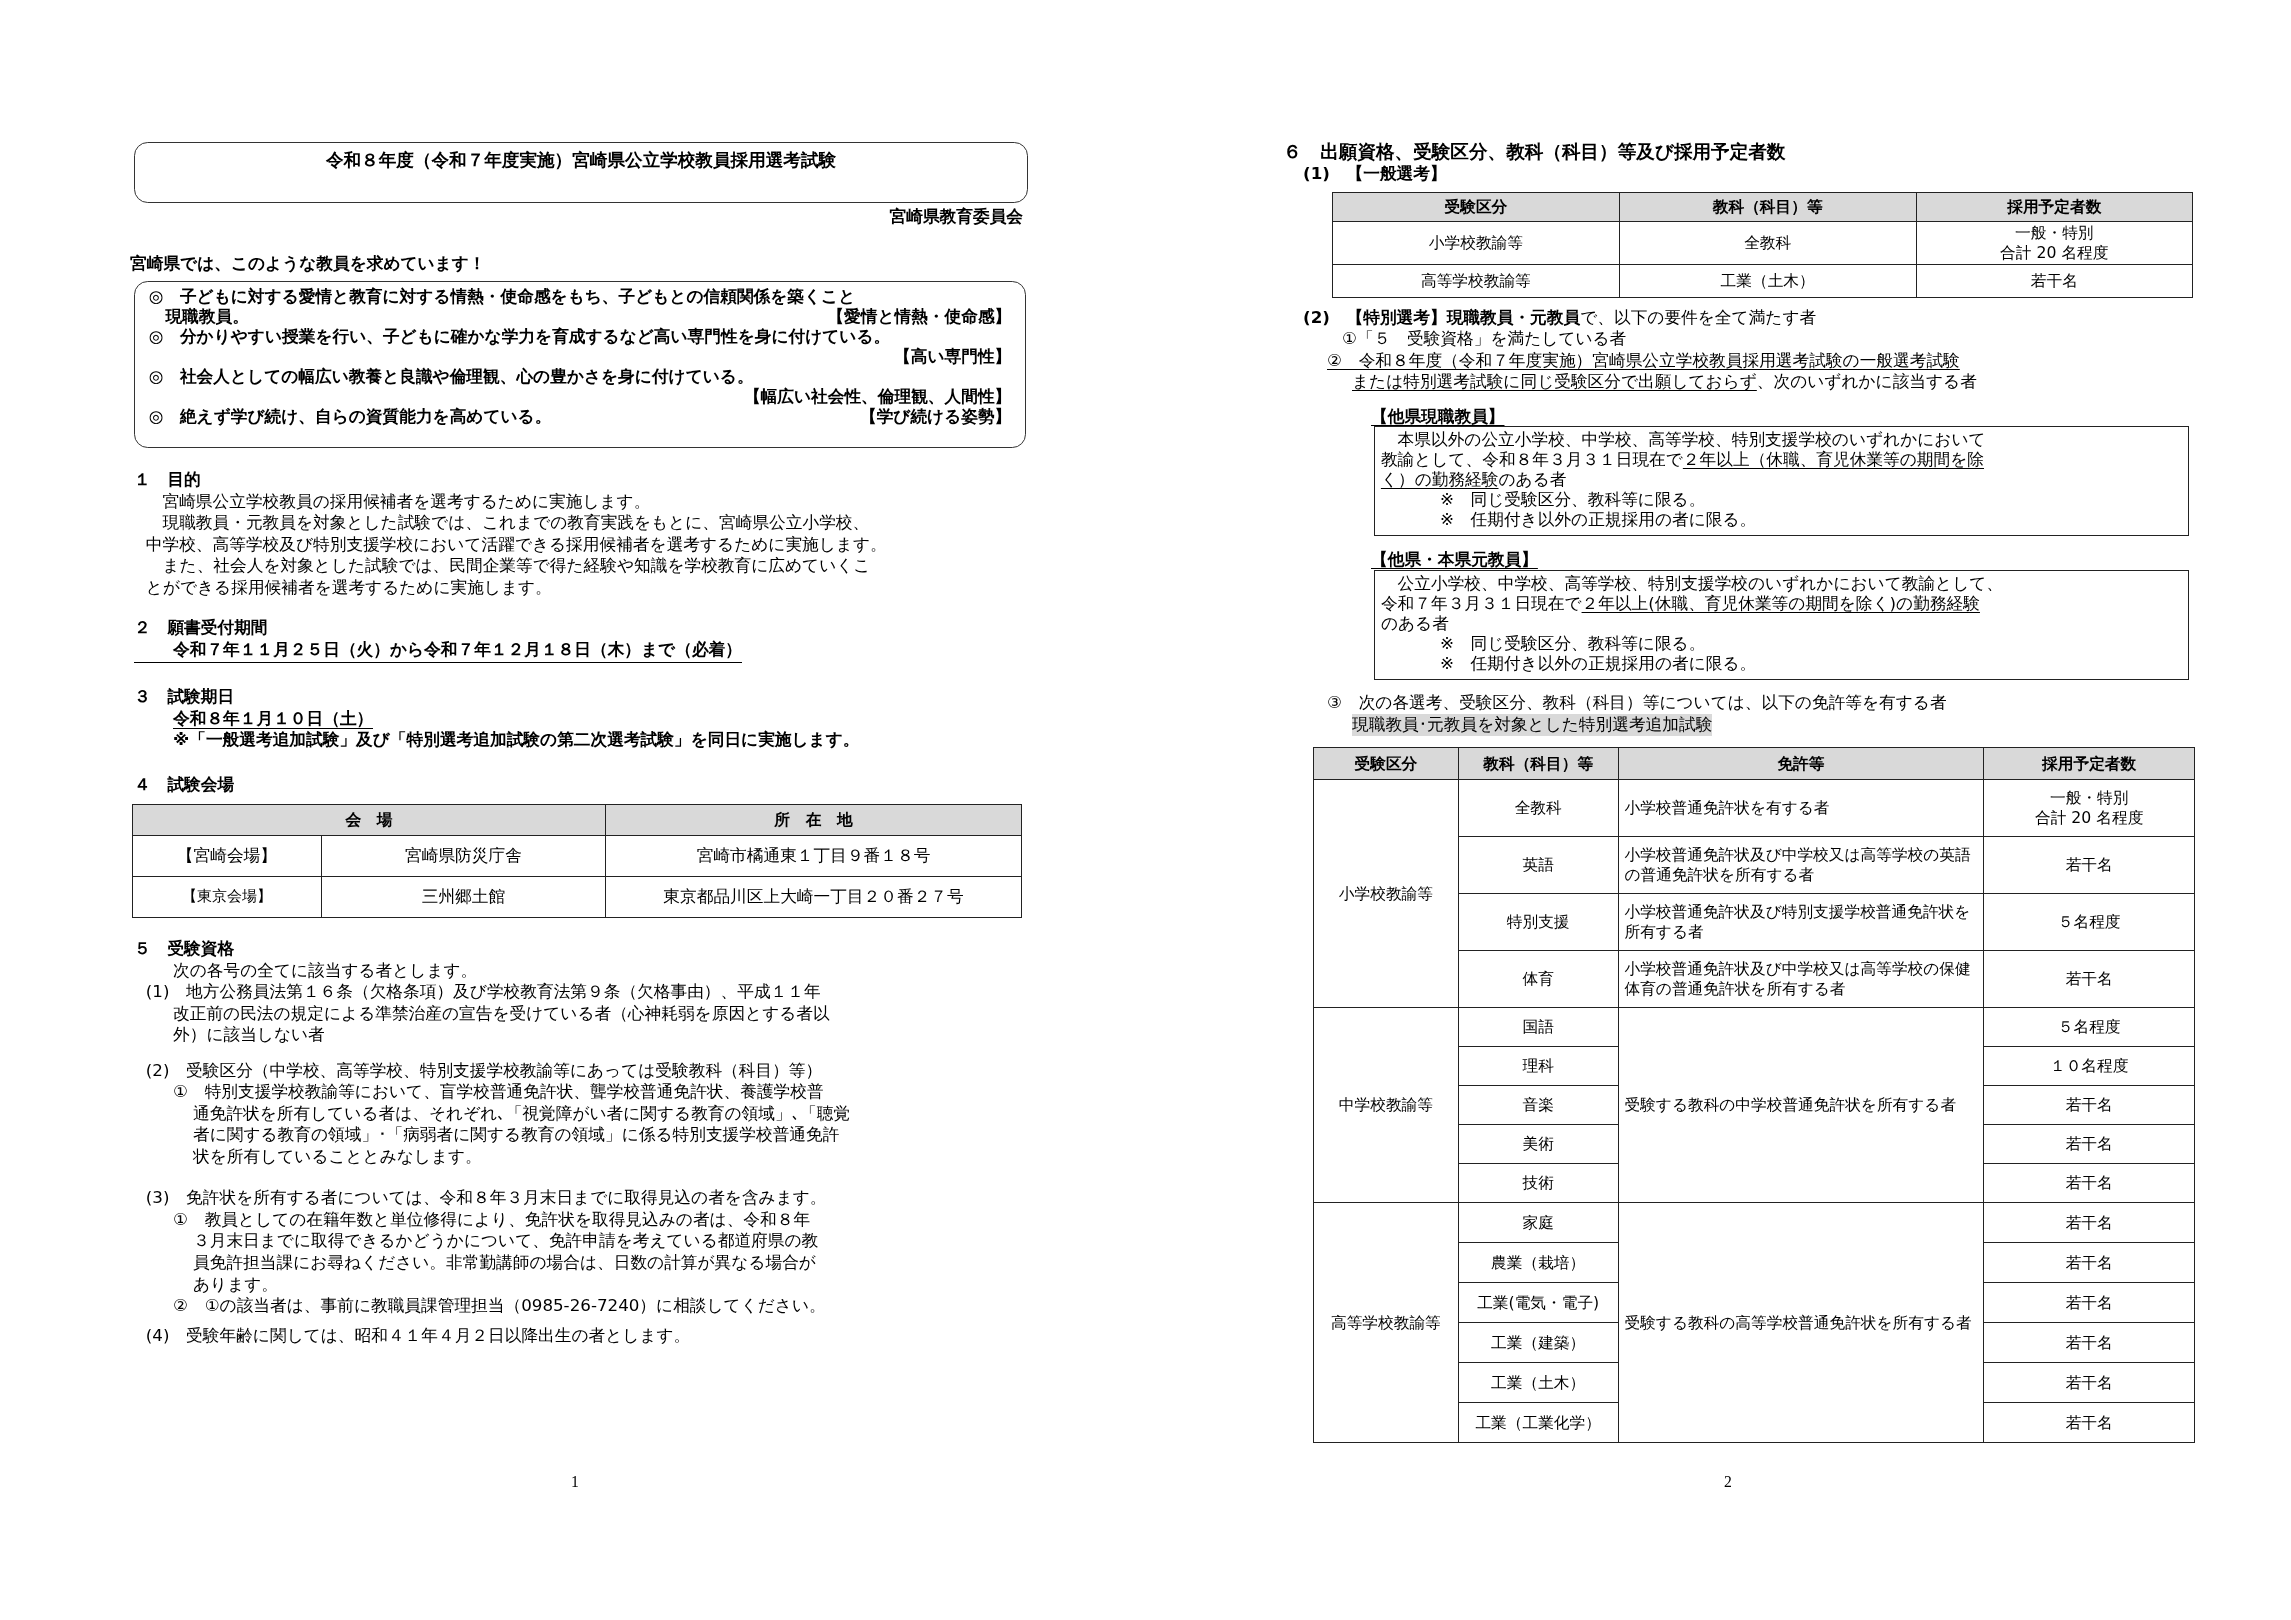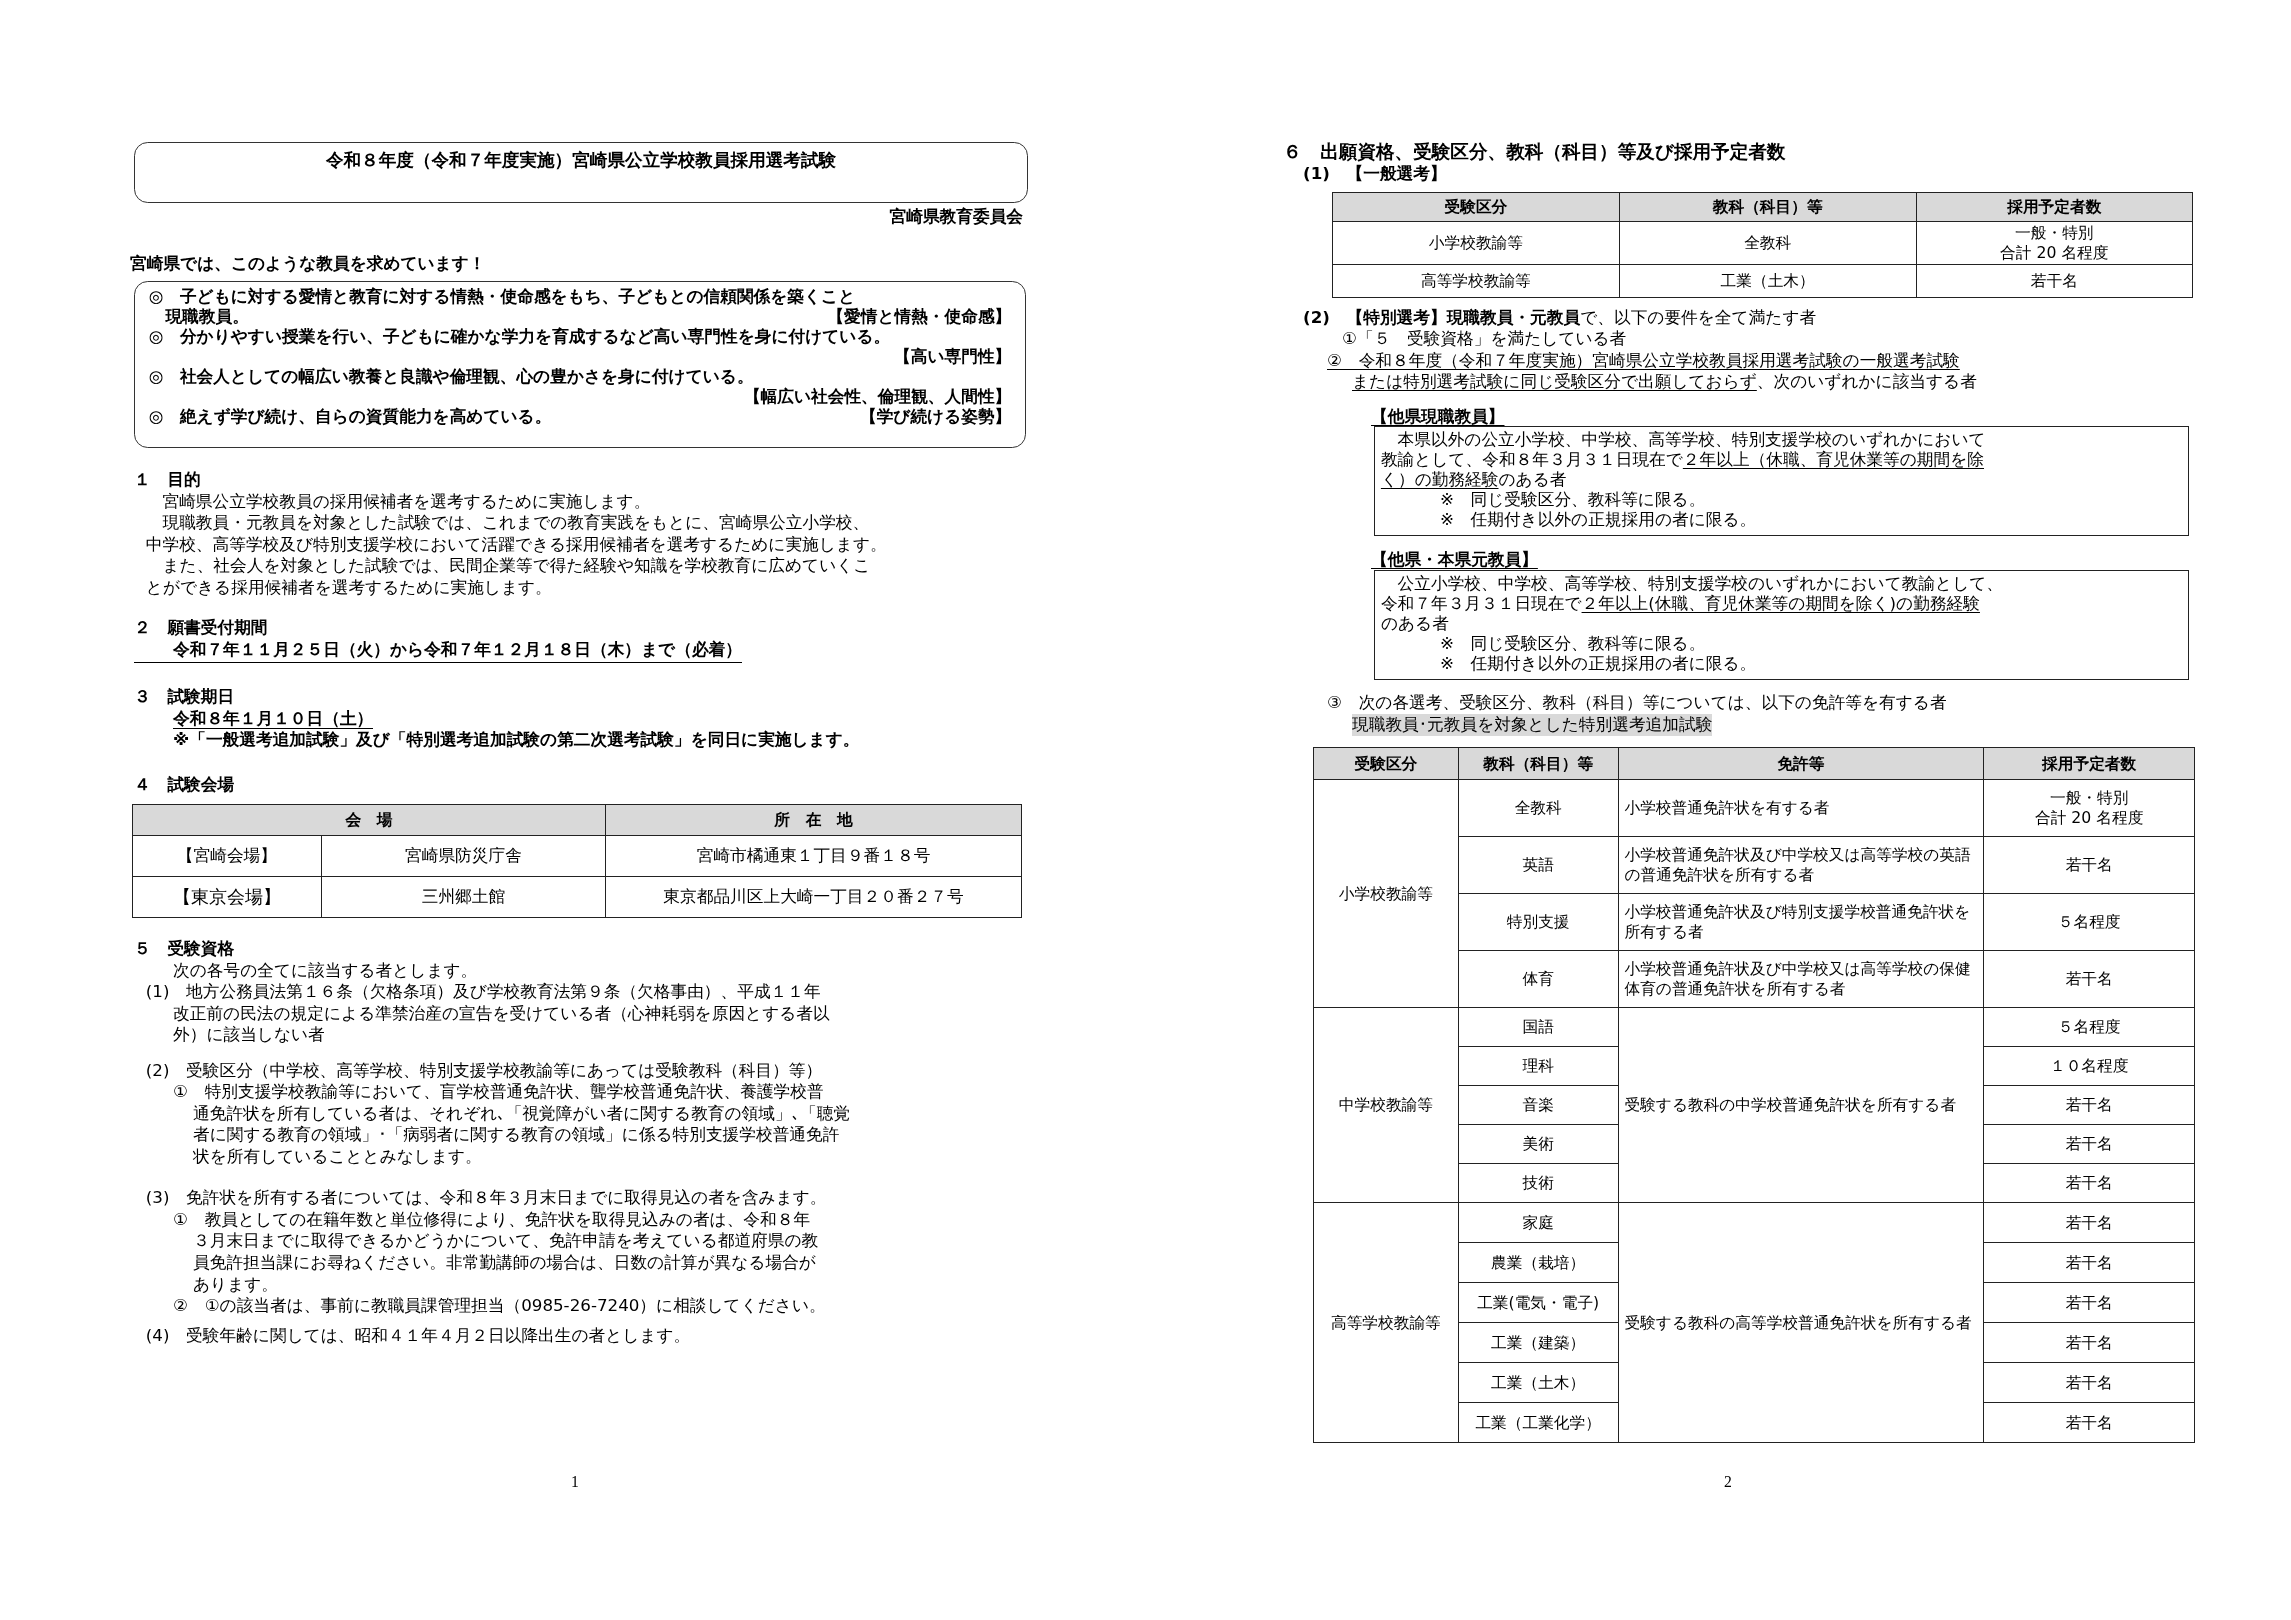--- a/index.html
+++ b/index.html
@@ -82,21 +82,21 @@
         <tr style="height:31px;">
       <th colspan="2" style="width:390px;">会　場</th>
       <th>所　在　地</th>
     </tr>
     <tr style="height:41px;">
       <td style="width:176px;font-size:16.7px;">【宮崎会場】</td>
       <td style="font-size:16.7px;">宮崎県防災庁舎</td>
       <td style="font-size:16.7px;">宮崎市橘通東１丁目９番１８号</td>
     </tr>
     <tr style="height:41px;">
-      <td style="font-size:18px;">【東京会場】</td>
+      <td style="font-size:15px;">【東京会場】</td>
       <td style="font-size:16.7px;">三州郷土館</td>
       <td style="font-size:16.7px;">東京都品川区上大崎一丁目２０番２７号</td>
     </tr>
   </tbody>
     </table>
 
   <div class="abs" style="left:134px;top:938px;">
     <div class="t b">５　受験資格</div>
     <div class="t" style="padding-left:39px;">次の各号の全てに該当する者とします。</div>
     <div class="t" style="padding-left:11.8px;">(1)　地方公務員法第１６条（欠格条項）及び学校教育法第９条（欠格事由）、平成１１年</div>

